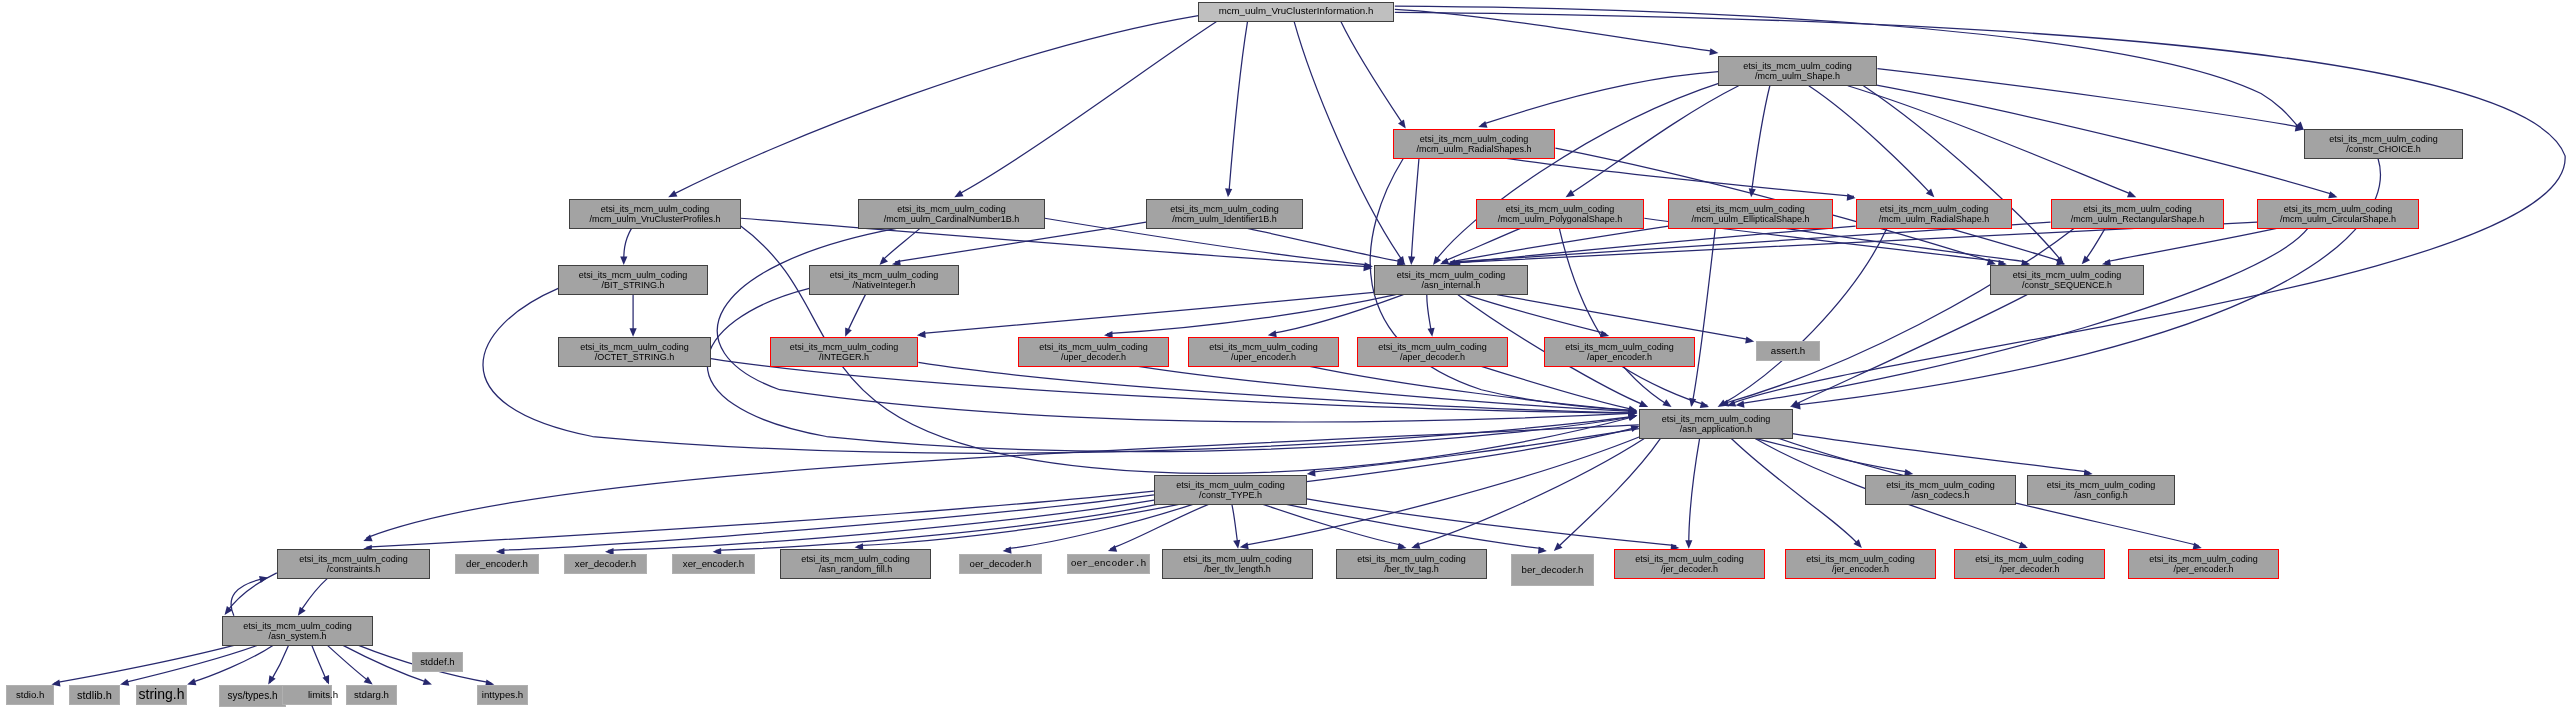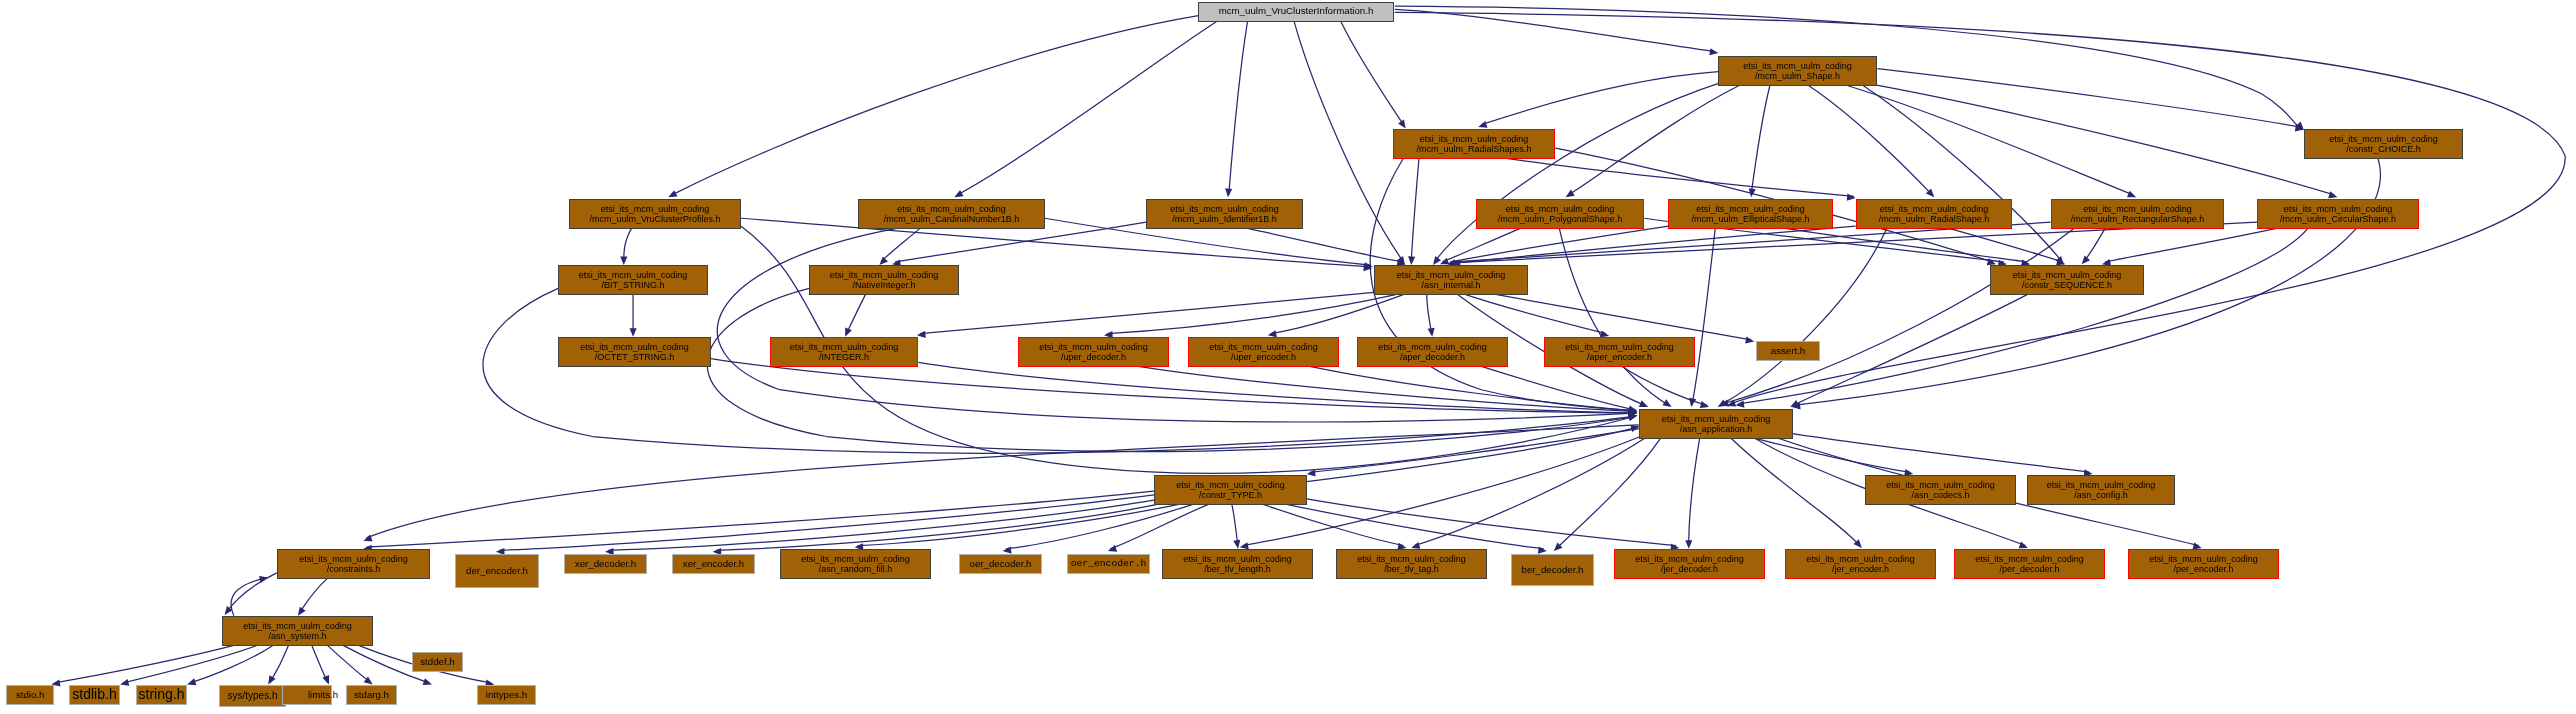--- a/index.html
+++ b/index.html
@@ -22,21 +22,21 @@
     height: 714px;
     pointer-events: none;
   }
   .node {
     position: absolute;
     box-sizing: border-box;
     display: flex;
     flex-direction: column;
     align-items: center;
     justify-content: center;
-    background: #a16207;
+    background: #a3a3a3;
     border: 0.8px solid #808080;
     color: #000000;
     line-height: 1.12;
     text-align: center;
     white-space: nowrap;
     cursor: pointer;
   }
   .node .ln { display: block; }
   .node.black  { border-color: #404040; }
   .node.red    { border-color: #ff0000; }
@@ -349,21 +349,21 @@
         <span class="ln">/asn_config.h</span>
       </div>
       <div class="node black" style="left: 1154px; top: 475px; width: 153px; height: 30px; font-size: 9px;">
         <span class="ln">etsi_its_mcm_uulm_coding</span>
         <span class="ln">/constr_TYPE.h</span>
       </div>
       <div class="node black" style="left: 277px; top: 549px; width: 153px; height: 30px; font-size: 9px;">
         <span class="ln">etsi_its_mcm_uulm_coding</span>
         <span class="ln">/constraints.h</span>
       </div>
-      <div class="node grey" style="left: 455px; top: 554px; width: 84px; height: 34px; font-size: 9.7px;">
+      <div class="node grey" style="left: 455px; top: 554px; width: 84px; height: 20px; font-size: 9.7px;">
         <span class="ln">der_encoder.h</span>
       </div>
       <div class="node grey" style="left: 564px; top: 554px; width: 83px; height: 20px; font-size: 9.7px;">
         <span class="ln">xer_decoder.h</span>
       </div>
       <div class="node grey" style="left: 672px; top: 554px; width: 83px; height: 20px; font-size: 9.7px;">
         <span class="ln">xer_encoder.h</span>
       </div>
       <div class="node black" style="left: 780px; top: 549px; width: 151px; height: 30px; font-size: 9px;">
         <span class="ln">etsi_its_mcm_uulm_coding</span>
@@ -402,36 +402,36 @@
         <span class="ln">etsi_its_mcm_uulm_coding</span>
         <span class="ln">/per_encoder.h</span>
       </div>
       <div class="node black" style="left: 222px; top: 616px; width: 151px; height: 30px; font-size: 9px;">
         <span class="ln">etsi_its_mcm_uulm_coding</span>
         <span class="ln">/asn_system.h</span>
       </div>
       <div class="node grey" style="left: 6.2px; top: 685px; width: 48px; height: 20px; font-size: 9.7px;">
         <span class="ln">stdio.h</span>
       </div>
-      <div class="node grey" style="left: 69px; top: 685px; width: 51px; height: 20px; font-size: 14px;">
+      <div class="node grey" style="left: 69px; top: 685px; width: 51px; height: 20px; font-size: 11px;">
         <span class="ln">stdlib.h</span>
       </div>
       <div class="node grey" style="left: 136px; top: 685px; width: 51px; height: 20px; font-size: 14px;">
         <span class="ln">string.h</span>
       </div>
       <div class="node grey" style="left: 219px; top: 685px; width: 67px; height: 22px; font-size: 10px;">
         <span class="ln">sys/types.h</span>
       </div>
       <div class="node grey" style="left: 282px; top: 685px; width: 50px; height: 20px; font-size: 9.7px; padding-left: 32px;">
         <span class="ln">limits.h</span>
       </div>
       <div class="node grey" style="left: 346px; top: 685px; width: 51px; height: 20px; font-size: 9.7px;">
         <span class="ln">stdarg.h</span>
       </div>
       <div class="node grey" style="left: 412px; top: 652px; width: 51px; height: 20px; font-size: 9.7px;">
         <span class="ln">stddef.h</span>
       </div>
-      <div class="node grey" style="left: 477px; top: 685px; width: 59px; height: 20px; font-size: 9.7px;">
+      <div class="node grey" style="left: 477px; top: 685px; width: 51px; height: 20px; font-size: 9.7px;">
         <span class="ln">inttypes.h</span>
       </div>
     </div>
 </div>
 
 
 </body></html>

